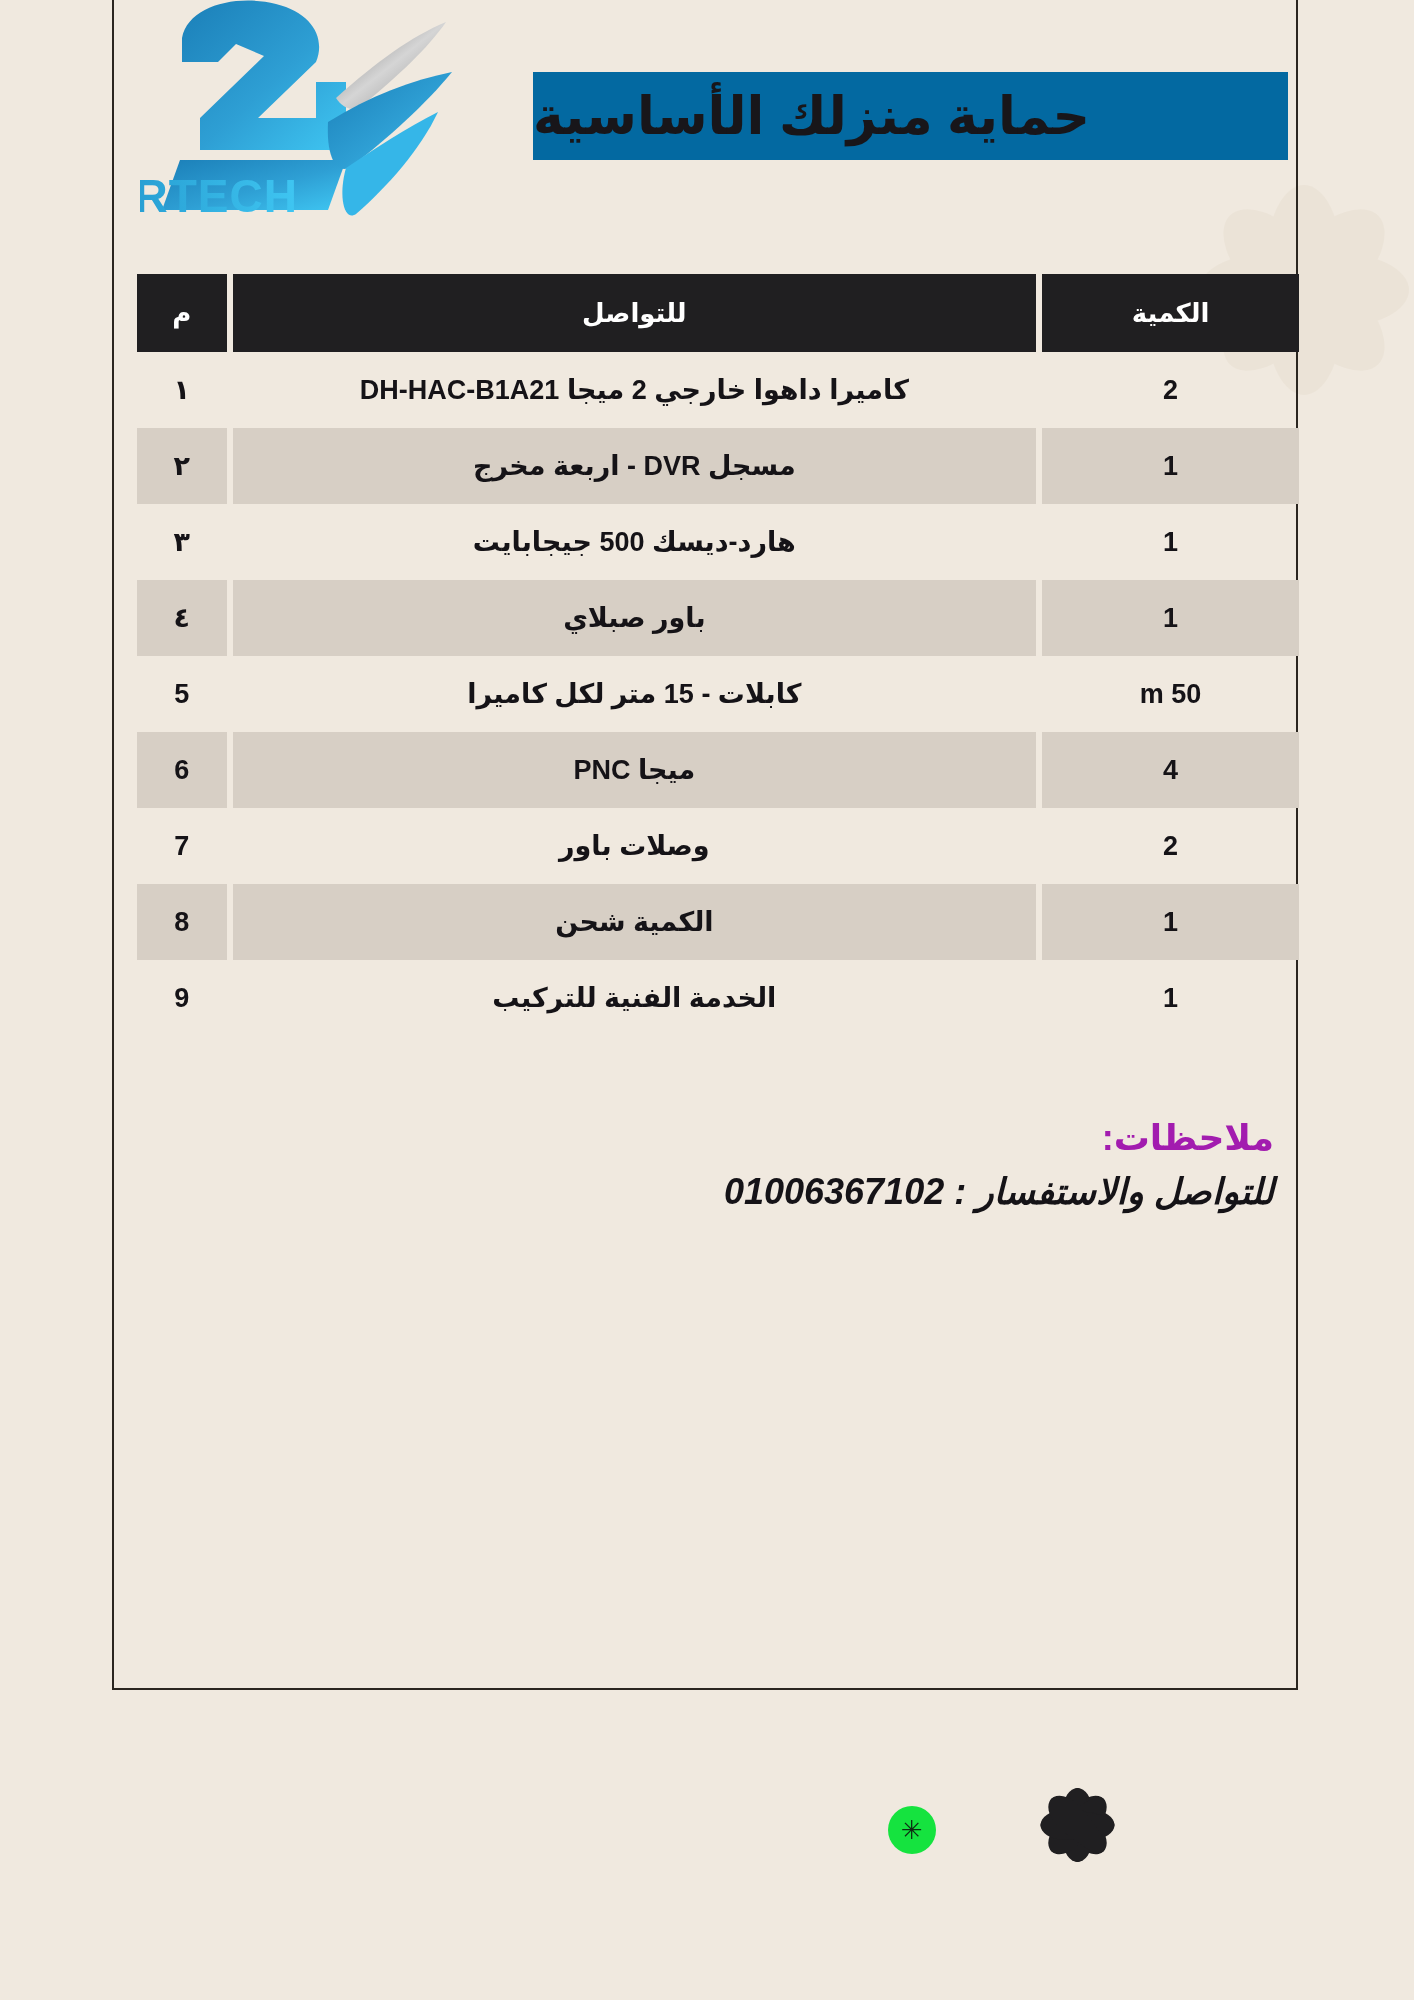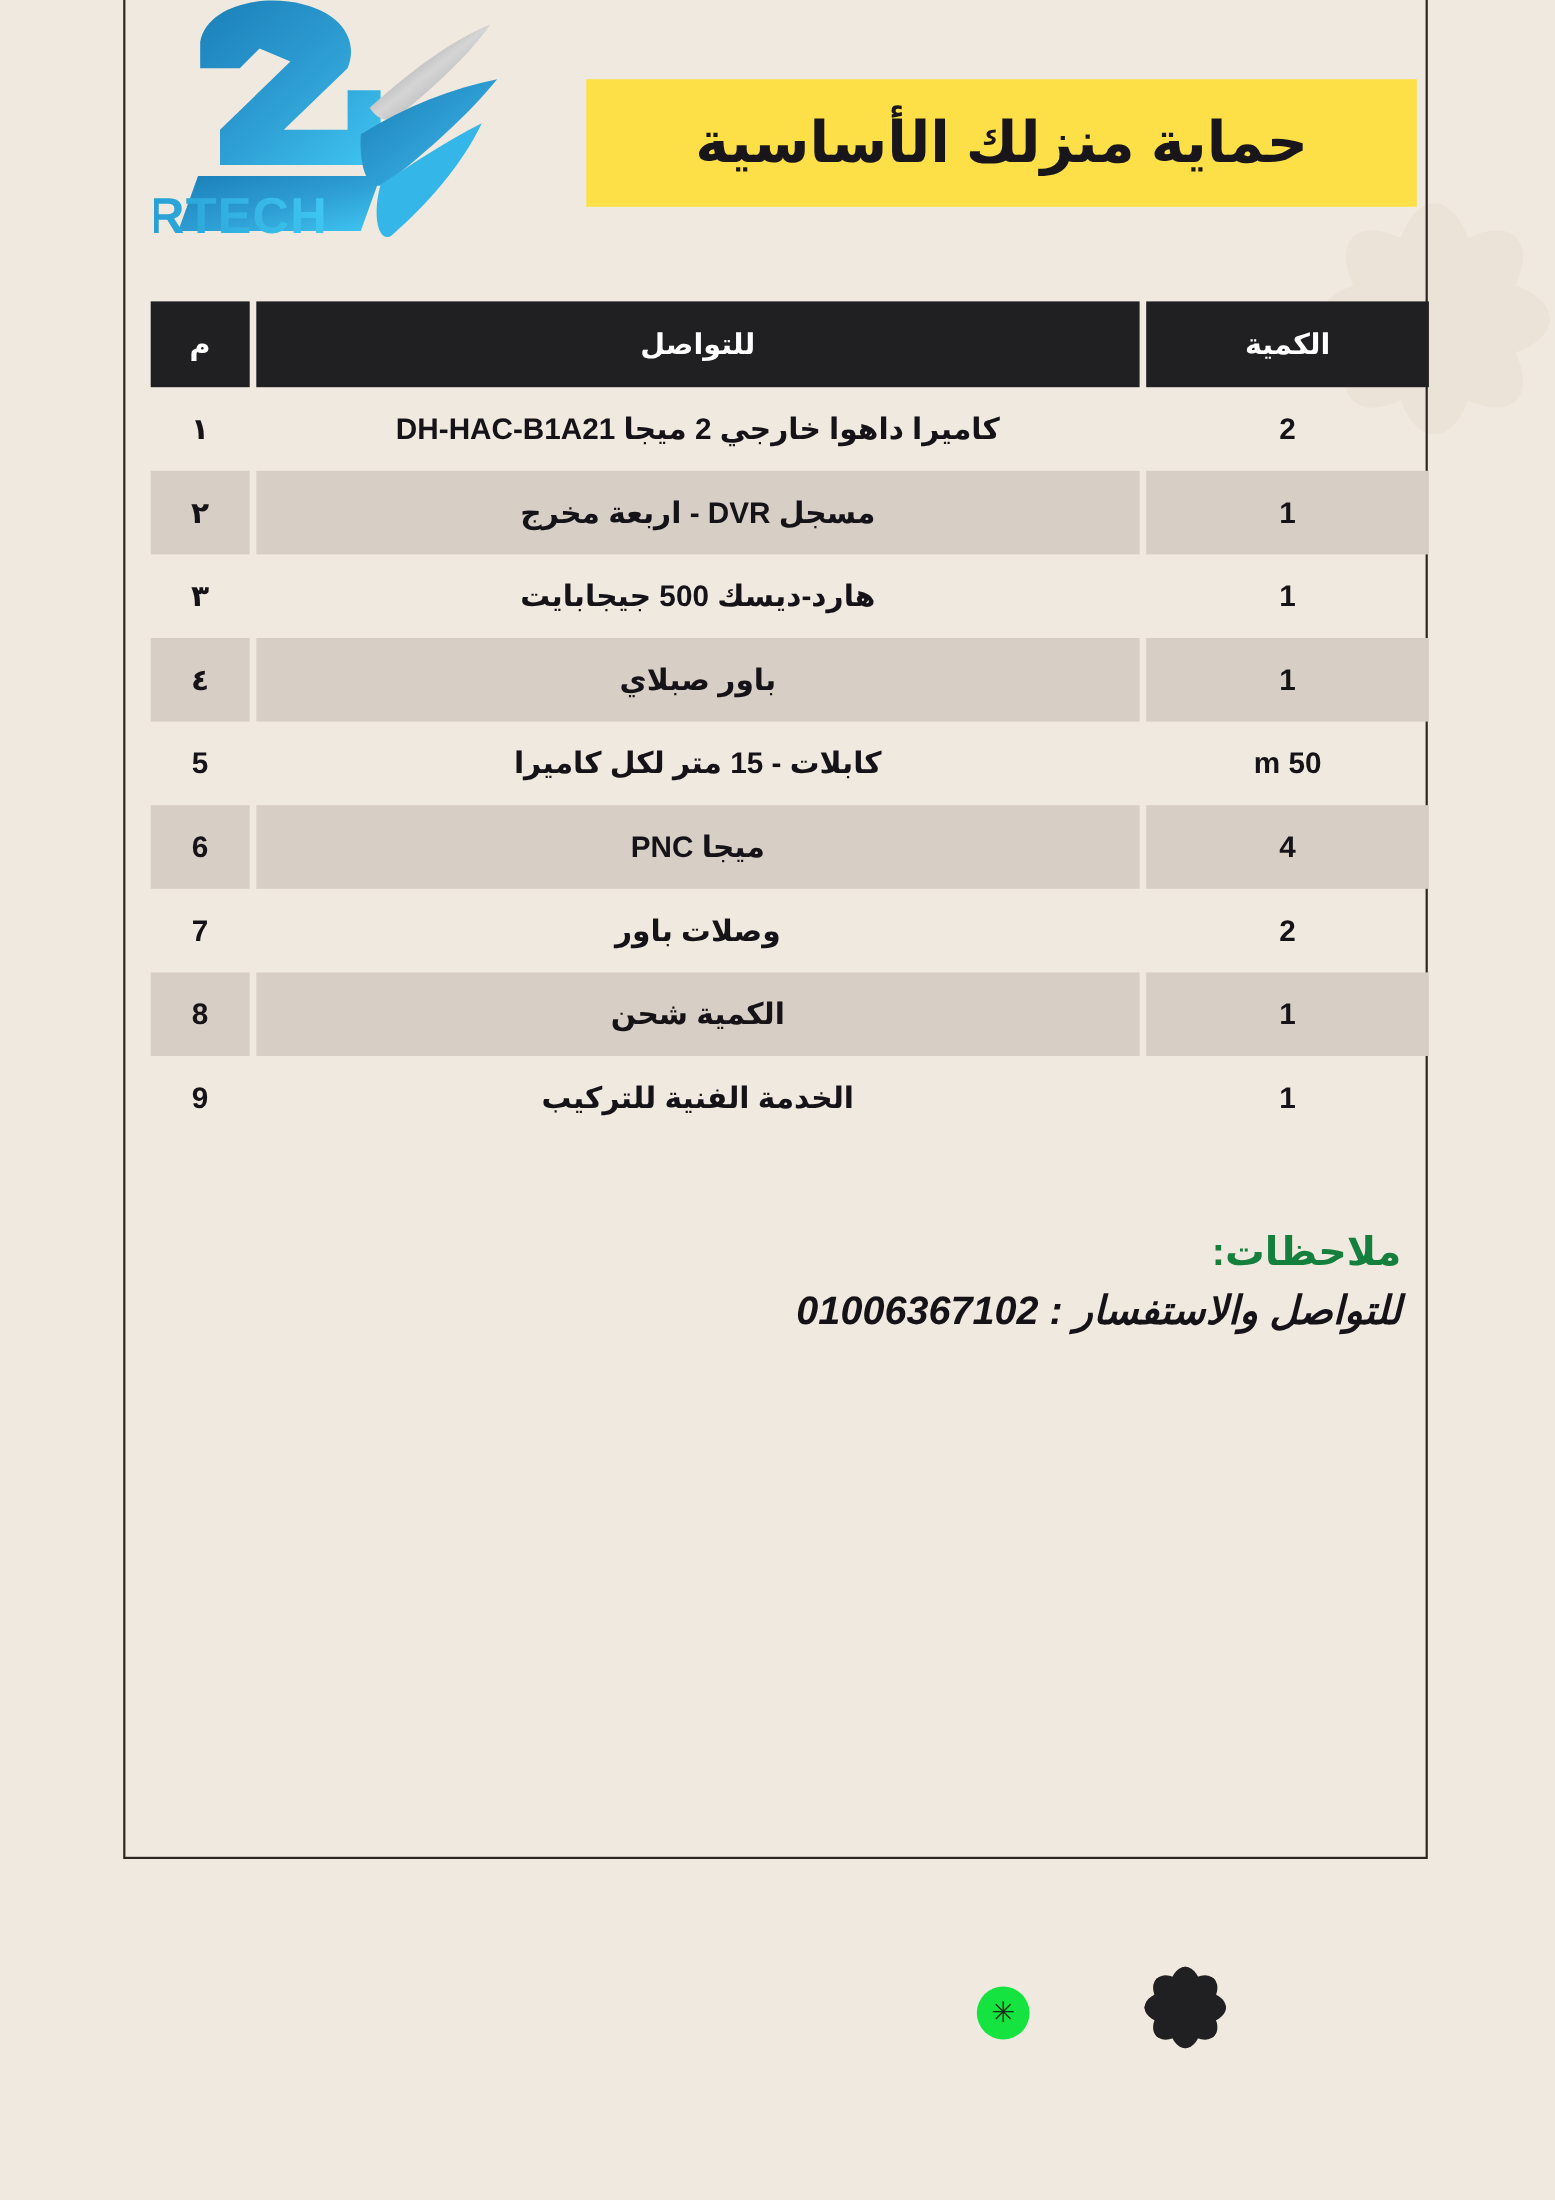--- a/index.html
+++ b/index.html
@@ -67,25 +67,25 @@
     width: 330px;
     height: 248px;
   }
   .logo svg { display: block; width: 100%; height: 100%; }
 
   .title-banner {
     position: absolute;
     right: 10px;
     top: 72px;
     width: 755px;
-    height: 116px;
-    background: #fde047;
+    height: 88px;
+    background: #0369a1;
     display: flex;
     align-items: center;
-    justify-content: center;
+    justify-content: flex-end;
   }
   .title-banner .title-text {
     font-size: 52px;
     font-weight: bold;
     color: #18161a;
     letter-spacing: -0.5px;
     white-space: nowrap;
     direction: rtl;
   }
 
@@ -143,21 +143,21 @@
     position: absolute;
     right: 140px;
     top: 1118px;
     width: 1000px;
     text-align: right;
     direction: rtl;
   }
   .notes .notes-label {
     font-size: 36px;
     font-weight: bold;
-    color: #15803d;
+    color: #a21caf;
     margin: 0 0 14px 0;
     line-height: 1.1;
   }
   .notes .notes-contact {
     font-size: 36px;
     font-weight: bold;
     color: #151317;
     margin: 0;
     line-height: 1.1;
     letter-spacing: 0.5px;

